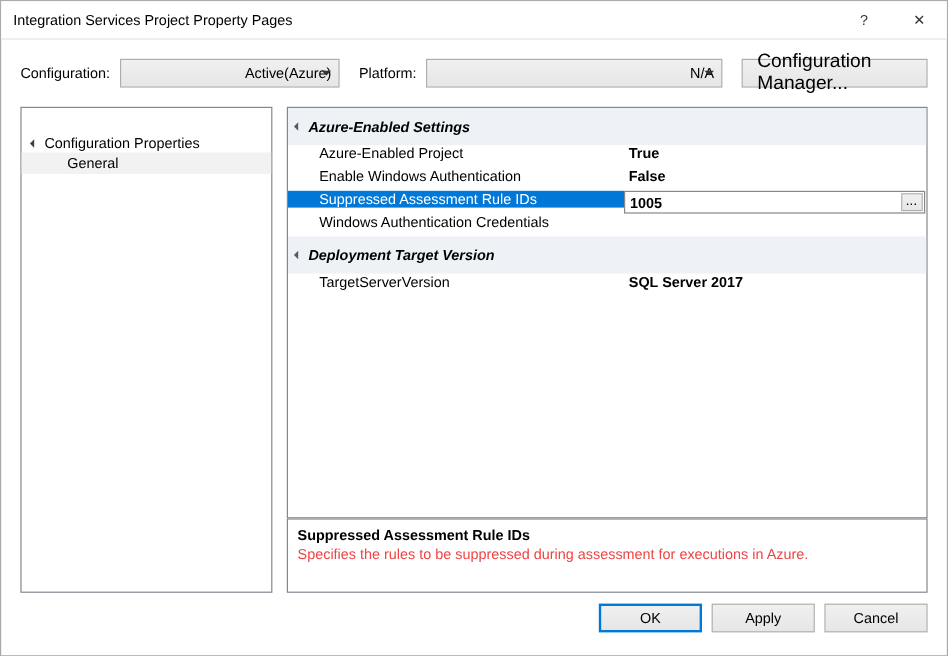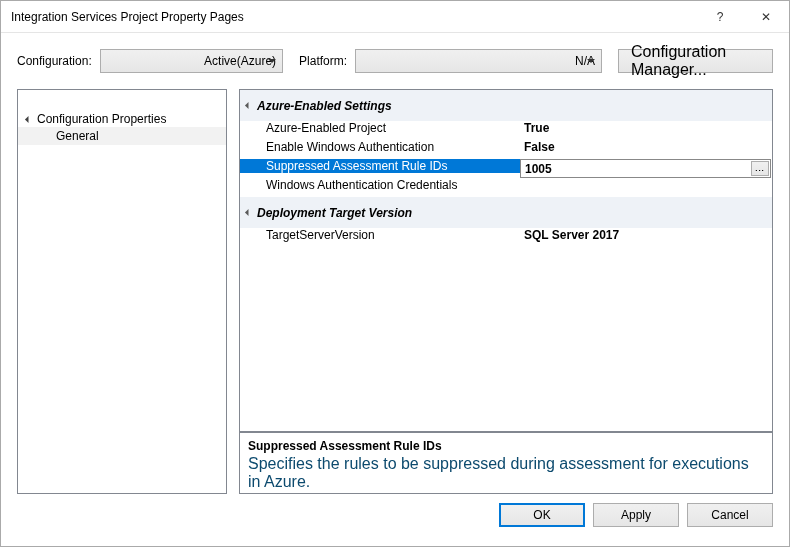--- a/index.html
+++ b/index.html
@@ -195,21 +195,21 @@
   .desc-pane {
     height: 62px;
     border: 1px solid #828790;
     border-top: none;
     border-top: 1px solid #828790;
     margin-top: 0;
     background: #fff;
     padding: 6px 8px;
   }
   .desc-title { font-weight: 700; font-size: 12px; margin-bottom: 2px;}
-  .desc-text { font-size: 16px; color: #0c4a6e; }
+  .desc-text { font-size: 12px; color: #ef4444; }
   
   .footer {
     height: 52px;
     display: flex;
     align-items: center;
     justify-content: flex-end;
     gap: 8px;
     padding: 0 16px 10px 16px;
   }
   .dlg-btn {

